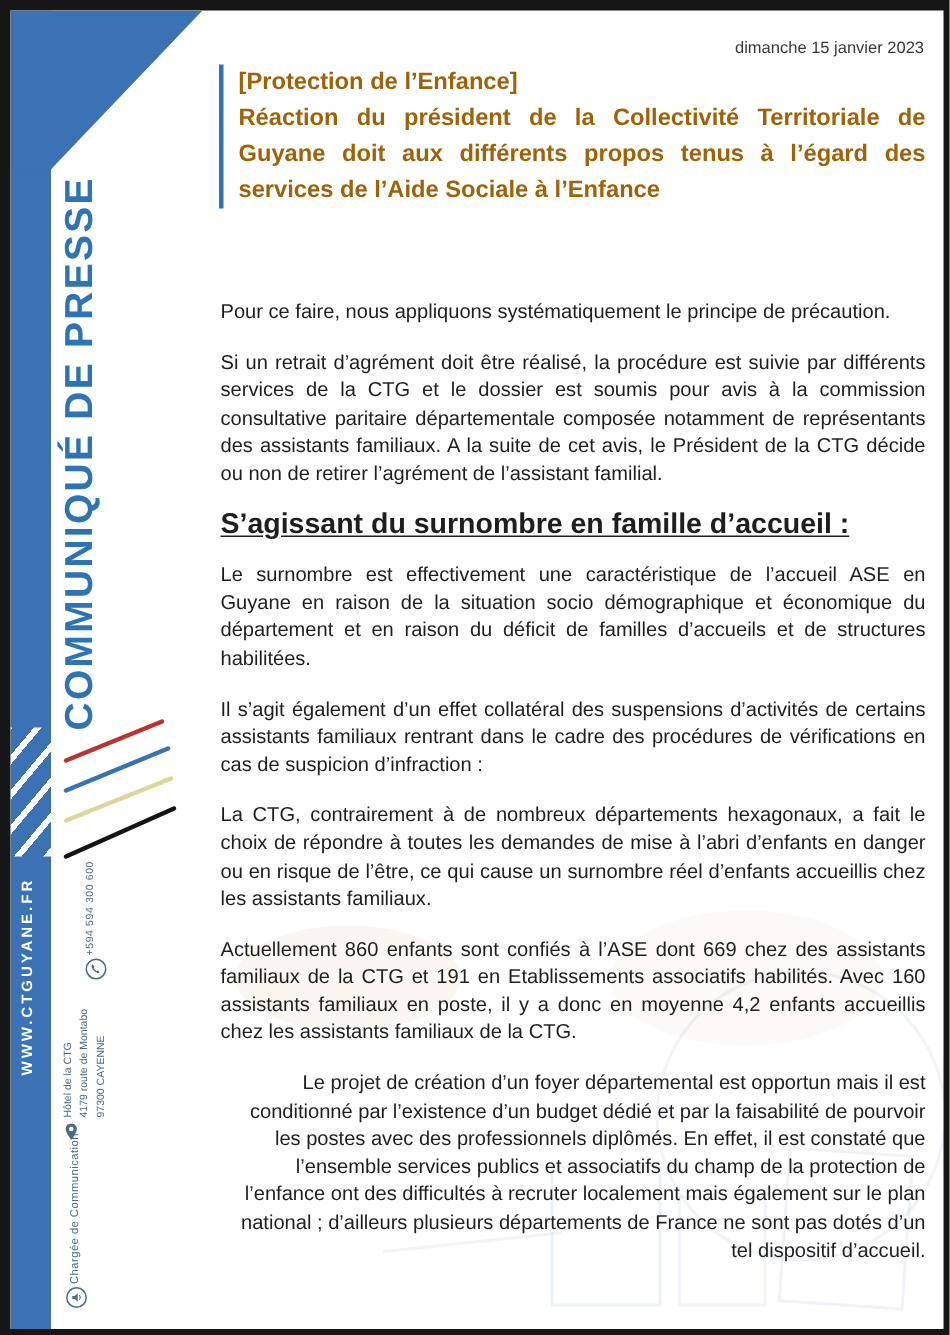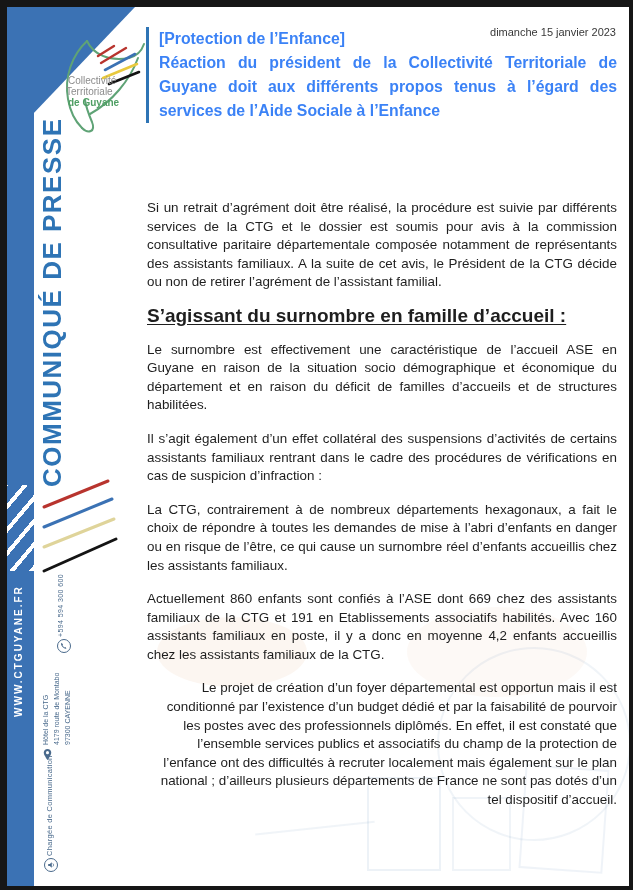--- a/index.html
+++ b/index.html
@@ -65,23 +65,23 @@
   .icon-phone{left:50px;top:632px;}
   .icon-pin{left:33px;top:740px;border:none;}
   .icon-speaker{left:37px;top:851px;}
 
   
   .date{
     position:absolute;top:19px;right:13px;
     font-size:11px;color:#383838;
   }
   .title-block{
-    position:absolute;left:139px;top:20px;width:458px;
+    position:absolute;left:139px;top:36px;width:458px;
     border-left:3px solid #2e74b5;padding-left:10px;
-    color:#3b82f6;font-weight:bold;font-size:15.8px;line-height:24px;
+    color:#a16207;font-weight:bold;font-size:15.8px;line-height:24px;
   }
   .title-block .tag{display:block;}
   .title-block .main{display:block;text-align:justify;}
 
   
   .content{
     position:absolute;left:140px;top:192px;width:470px;
     font-size:13.4px;line-height:18.6px;color:#1e1e1e;
     text-align:justify;
   }
@@ -120,40 +120,20 @@
   <div class="wm wm-rect1"></div>
   <div class="wm wm-rect2"></div>
   <div class="wm wm-rect3"></div>
   <div class="wm wm-line"></div>
 
   <div class="side-band"></div>
   <div class="top-banner"></div>
   <div class="band-stripes"></div>
   <div class="band-site">WWW.CTGUYANE.FR</div>
 
-  <div class="logo">
-    <svg width="120" height="120" viewBox="0 0 120 120">
-      <g fill="none" stroke="#5fa376" stroke-width="2" stroke-linecap="round">
-        <path d="M46 14 C31 28 23 50 27 72 C29 84 34 94 41 101"></path>
-        <path d="M46 14 C52 27 68 35 88 31 C96 29 101 23 103 17"></path>
-        <path d="M97 31 C89 53 71 75 49 87"></path>
-        <path d="M41 101 C47 107 55 105 51 95 C48 88 45 80 44 73"></path>
-      </g>
-      <g stroke-linecap="round">
-        <line x1="57" y1="29" x2="73" y2="19" stroke="#b8342e" stroke-width="2.4"></line>
-        <line x1="60" y1="36" x2="85" y2="21" stroke="#b8342e" stroke-width="2.4"></line>
-        <line x1="64" y1="43" x2="94" y2="27" stroke="#3b72b4" stroke-width="2.6"></line>
-        <line x1="62" y1="51" x2="96" y2="37" stroke="#e8c93e" stroke-width="2.6"></line>
-        <line x1="68" y1="57" x2="98" y2="45" stroke="#141414" stroke-width="2.6"></line>
-      </g>
-      <text x="27" y="57" font-size="10" fill="#8c8c8c">Collectivité</text>
-      <text x="25" y="68" font-size="10" fill="#8c8c8c">Territoriale</text>
-      <text x="27" y="79" font-size="10" font-weight="bold" fill="#4e9e63">de Guyane</text>
-    </svg>
-  </div>
 
   <div class="communique">COMMUNIQUÉ DE PRESSE</div>
 
   <svg class="diag-lines" viewBox="0 0 82 104">
     <g stroke-linecap="round">
       <line x1="8" y1="30" x2="72" y2="4" stroke="#b8342e" stroke-width="3"></line>
       <line x1="8" y1="50" x2="76" y2="22" stroke="#3b72b4" stroke-width="3"></line>
       <line x1="8" y1="70" x2="78" y2="42" stroke="#dfd49a" stroke-width="3"></line>
       <line x1="8" y1="94" x2="80" y2="62" stroke="#141414" stroke-width="3"></line>
     </g>
@@ -187,20 +167,21 @@
   </div>
 
   <div class="date">dimanche 15 janvier 2023</div>
 
   <div class="title-block">
     <span class="tag">[Protection de l’Enfance]</span>
     <span class="main">Réaction du président de la Collectivité Territoriale de Guyane doit aux différents propos tenus à l’égard des services de l’Aide Sociale à l’Enfance</span>
   </div>
 
   <div class="content">
+      <p>Pour ce faire, nous appliquons systématiquement le principe de précaution.</p>
       <p>Si un retrait d’agrément doit être réalisé, la procédure est suivie par différents services de la CTG et le dossier est soumis pour avis à la commission consultative paritaire départementale composée notamment de représentants des assistants familiaux. A la suite de cet avis, le Président de la CTG décide ou non de retirer l’agrément de l’assistant familial.</p>
       <h3>S’agissant du surnombre en famille d’accueil :</h3>
       <p>Le surnombre est effectivement une caractéristique de l’accueil ASE en Guyane en raison de la situation socio démographique et économique du département et en raison du déficit de familles d’accueils et de structures habilitées.</p>
       <p>Il s’agit également d’un effet collatéral des suspensions d’activités de certains assistants familiaux rentrant dans le cadre des procédures de vérifications en cas de suspicion d’infraction :</p>
       <p>La CTG, contrairement à de nombreux départements hexagonaux, a fait le choix de répondre à toutes les demandes de mise à l’abri d’enfants en danger ou en risque de l’être, ce qui cause un surnombre réel d’enfants accueillis chez les assistants familiaux.</p>
       <p>Actuellement 860 enfants sont confiés à l’ASE dont 669 chez des assistants familiaux de la CTG et 191 en Etablissements associatifs habilités. Avec 160 assistants familiaux en poste, il y a donc en moyenne 4,2 enfants accueillis chez les assistants familiaux de la CTG.</p>
       <p class="align-left">Le projet de création d’un foyer départemental est opportun mais il est conditionné par l’existence d’un budget dédié et par la faisabilité de pourvoir les postes avec des professionnels diplômés. En effet, il est constaté que l’ensemble services publics et associatifs du champ de la protection de l’enfance ont des difficultés à recruter localement mais également sur le plan national ; d’ailleurs plusieurs départements de France ne sont pas dotés d’un tel dispositif d’accueil.</p>
     </div>
 
 </div>

